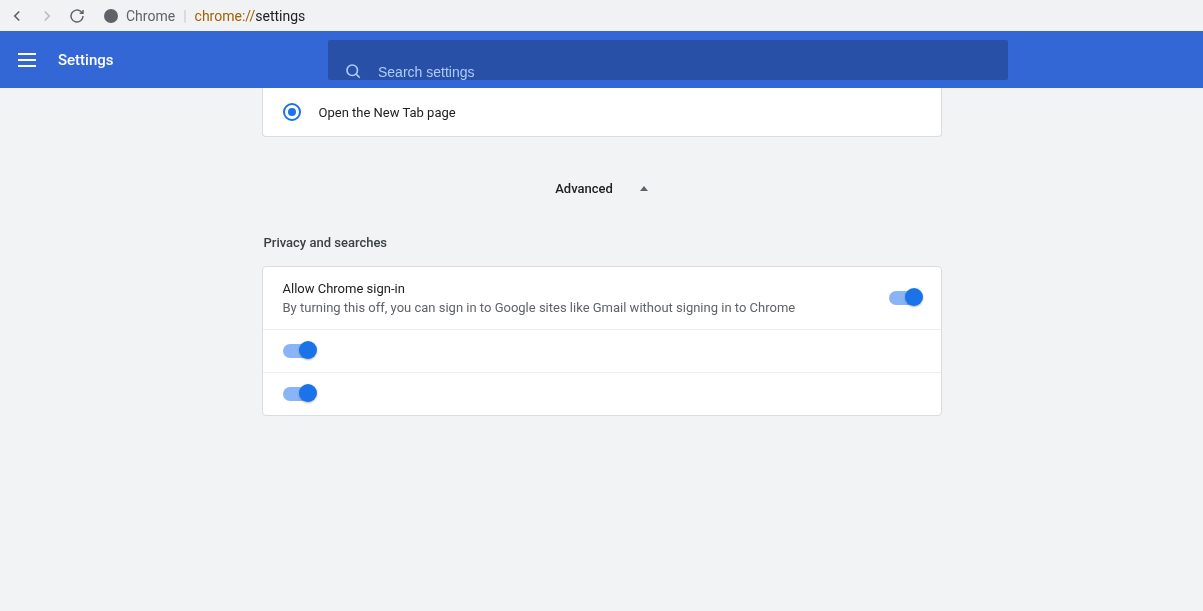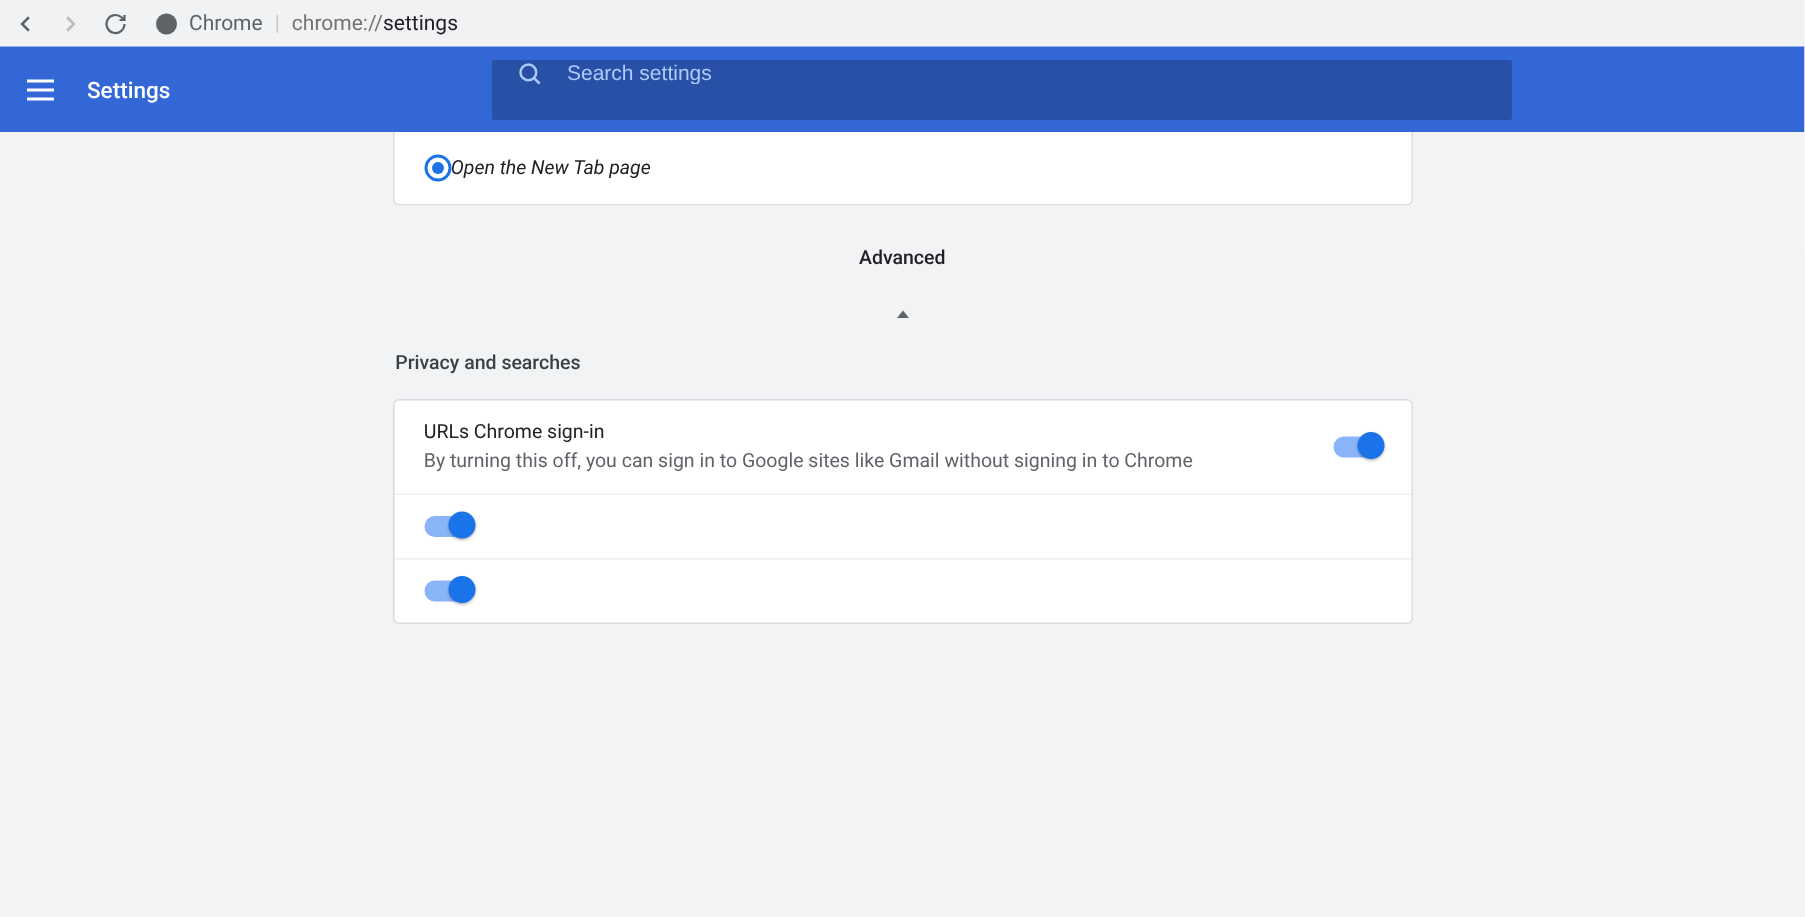--- a/index.html
+++ b/index.html
@@ -37,21 +37,21 @@
     padding:0 6px;
     color:#5f6368;
     font-size:14px;
   }
   .chrome-logo {
     width:14px;height:14px;border-radius:50%;
     background:#5f6368;
     display:inline-block;
   }
   .addr-sep { color:#c5c7c9; }
-  .addr-path .gray { color:#737373; }
+  .addr-path .gray { color:#a16207; }
   .addr-path .black { color:#202124; }
 
   
   .blue-header {
     height: 57px;
     background: #3367d6;
     display:flex;
     align-items:center;
     padding-left:18px;
   }
@@ -62,21 +62,21 @@
     font-size:15px;
     font-weight:500;
     margin-left:18px;
   }
   .search-container {
     margin-left:auto;
     width:680px;
     height:40px;
     background:#2850a7;
     display:flex;
-    align-items:flex-start;
+    align-items:flex-end;
     padding:0 16px;
     gap:16px;
     margin-right:195px;
     border-radius:2px;
   }
   .search-container svg { color:#aecbfa; }
   .search-input {
     background:transparent;
     border:none;
     outline:none;
@@ -100,22 +100,22 @@
     background:#fff;
     border:1px solid #dadce0;
     border-radius:4px;
   }
 
   .radio-row {
     display:flex;
     align-items:center;
     height:48px;
     padding:0 20px;
+    gap:18px;
     cursor:pointer;
-    font-style:italic;
   }
   .radio-outer {
     width:18px;height:18px;border-radius:50%;
     border:2px solid #5f6368;
     display:flex;align-items:center;justify-content:center;
   }
   .radio-outer.selected { border-color:#1a73e8; }
   .radio-inner {
     width:8px;height:8px;border-radius:50%;background:#1a73e8;
   }
@@ -126,21 +126,20 @@
     display:flex;
     align-items:center;
     justify-content:center;
     gap:27px;
     font-size:13px;
     font-weight:500;
     color:#202124;
     cursor:pointer;
     margin-top:16px;
     margin-bottom:10px;
-    flex-direction:column;
   }
   .caret-up {
     width:0;height:0;
     border-left:4px solid transparent;
     border-right:4px solid transparent;
     border-bottom:5px solid #5f6368;
   }
 
   .section-title {
     font-size:13px;
@@ -233,21 +232,21 @@
       <span>Advanced</span>
       <span class="caret-up"></span>
     </div>
 
     <div class="section-title">Privacy and searches</div>
 
     <div class="card">
 
       <div class="setting-row">
         <div class="setting-text">
-          <div class="setting-main">URLs Chrome sign-in</div>
+          <div class="setting-main">Allow Chrome sign-in</div>
           <div class="setting-sub">By turning this off, you can sign in to Google sites like Gmail without signing in to Chrome</div>
         </div>
         <div class="toggle"></div>
       </div>
 
       <div class="setting-row">
         <div class="toggle"></div>
       </div>
 
       <div class="setting-row">

